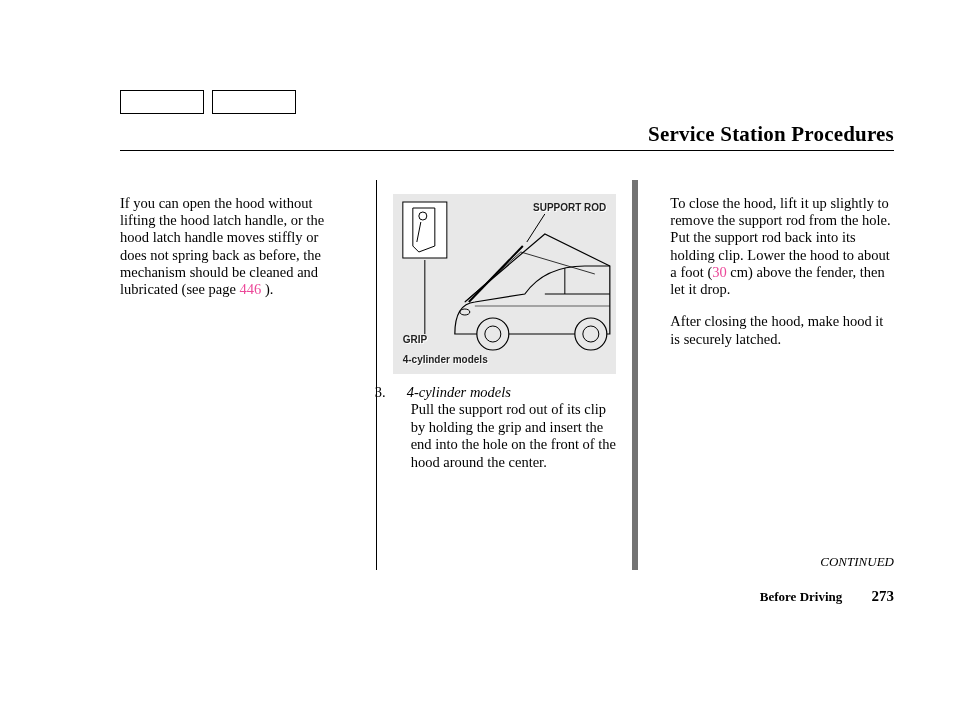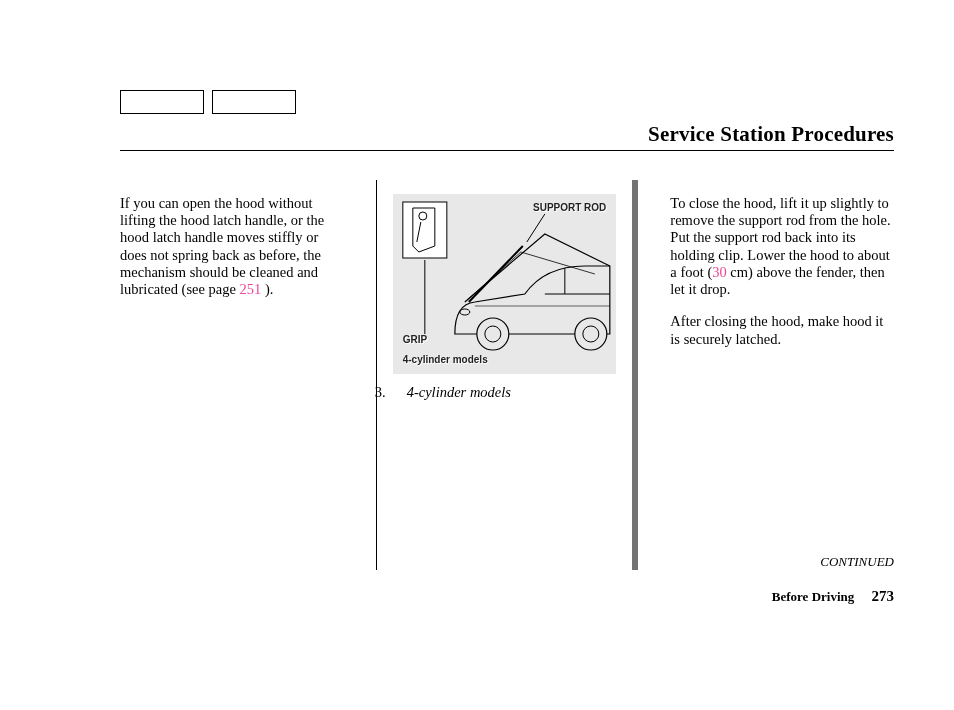--- a/index.html
+++ b/index.html
@@ -98,41 +98,41 @@
     bottom: 140px;
     font-style: italic;
     font-size: 13px;
   }
   .footer {
     position: absolute;
     right: 60px;
     bottom: 105px;
     font-size: 13px;
   }
-  .footer .sec { font-weight: bold; margin-right: 14px; }
+  .footer .sec { font-weight: bold; margin-right: 26px; }
   .footer .pg { font-weight: bold; font-size: 15px; }
 </style>
 </head>
 <body>
 
 <div class="page">
 
   <div class="top-boxes">
     <div class="box"></div>
     <div class="box"></div>
   </div>
 
   <div class="title-row">Service Station Procedures</div>
   <div class="rule"></div>
 
   <div class="columns">
 
     <div class="col col1">
       <p>
-        <span>If you can open the hood without lifting the hood latch handle, or the hood latch handle moves stiffly or does not spring back as before, the mechanism should be cleaned and lubricated (see page </span><span class="link">251</span><span> ).</span>
+        <span>If you can open the hood without lifting the hood latch handle, or the hood latch handle moves stiffly or does not spring back as before, the mechanism should be cleaned and lubricated (see page </span><span class="link">446</span><span> ).</span>
       </p>
     </div>
 
     <div class="col col2">
       <div class="diagram">
         <svg viewBox="0 0 220 180" width="100%" height="100%">
 
           <rect x="8" y="8" width="44" height="56" fill="#fff" stroke="#000" stroke-width="1"></rect>
           <path d="M18 14 L40 14 L40 52 L24 58 L18 52 Z" fill="none" stroke="#000" stroke-width="1"></path>
           <circle cx="28" cy="22" r="4" fill="none" stroke="#000"></circle>
@@ -161,20 +161,21 @@
           <ellipse cx="70" cy="118" rx="5" ry="3" fill="none" stroke="#000"></ellipse>
         </svg>
         <div class="label" style="top:8px; right:10px;">SUPPORT ROD</div>
         <div class="label" style="bottom:28px; left:10px;">GRIP</div>
         <div class="label" style="bottom:8px; left:10px;">4-cylinder models</div>
       </div>
 
       <div class="step-list">
         <span class="num">3.</span><span class="subtitle">4-cylinder models</span>
       </div>
+      <div class="step-body">Pull the support rod out of its clip by holding the grip and insert the end into the hole on the front of the hood around the center.</div>
     </div>
 
     <div class="col col3">
       <p>
         <span>To close the hood, lift it up slightly to remove the support rod from the hole. Put the support rod back into its holding clip. Lower the hood to about a foot (</span><span class="link">30</span><span> cm) above the fender, then let it drop.</span>
       </p>
       <p>After closing the hood, make hood it is securely latched.</p>
     </div>
 
   </div>

